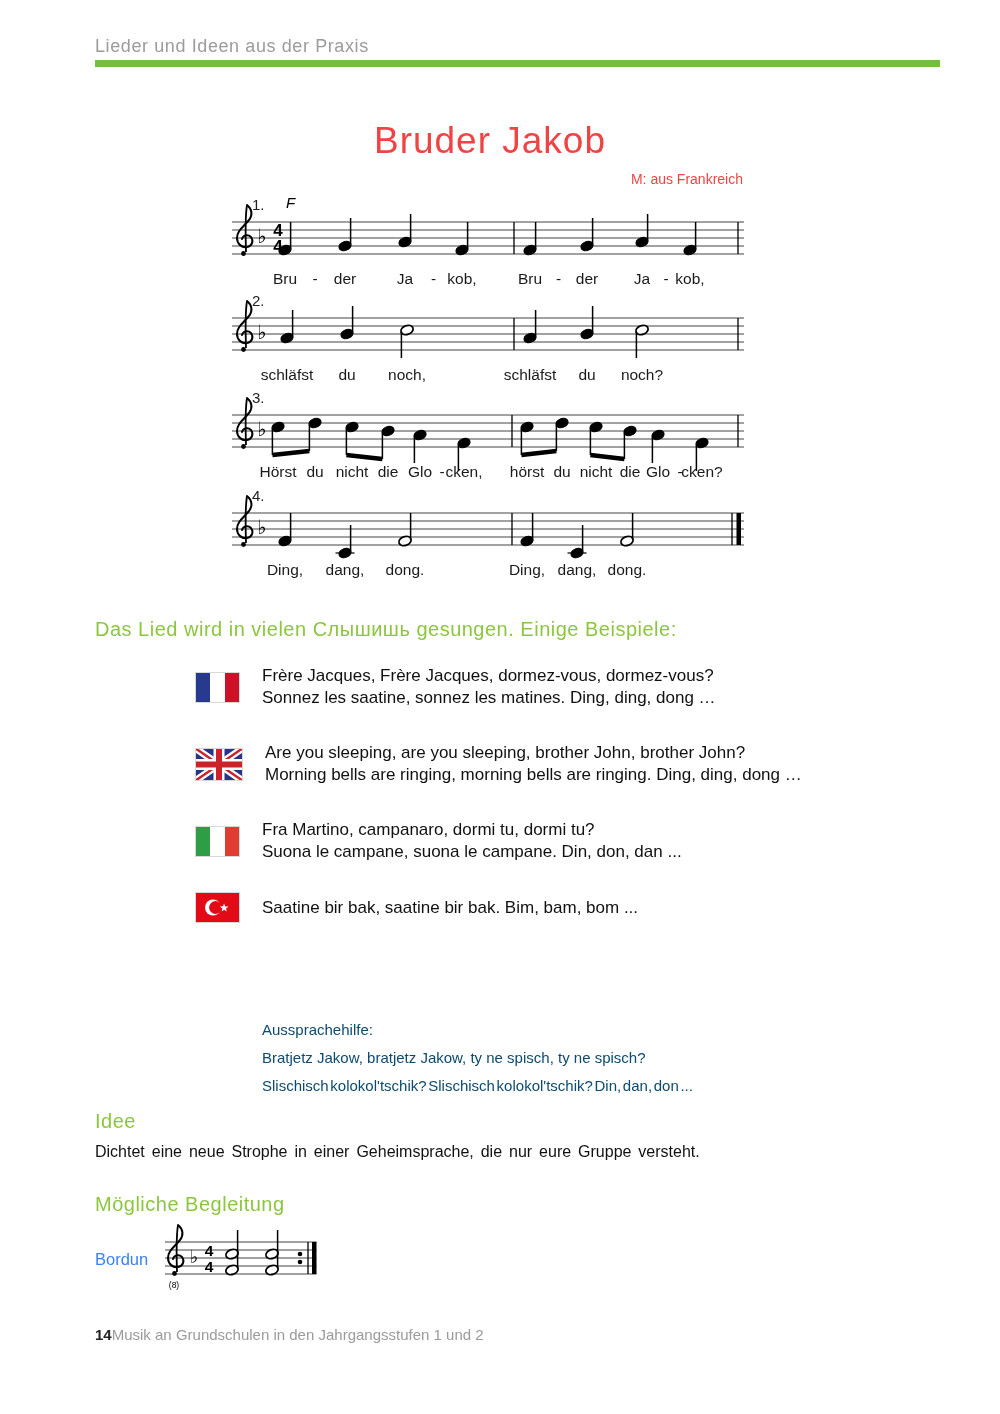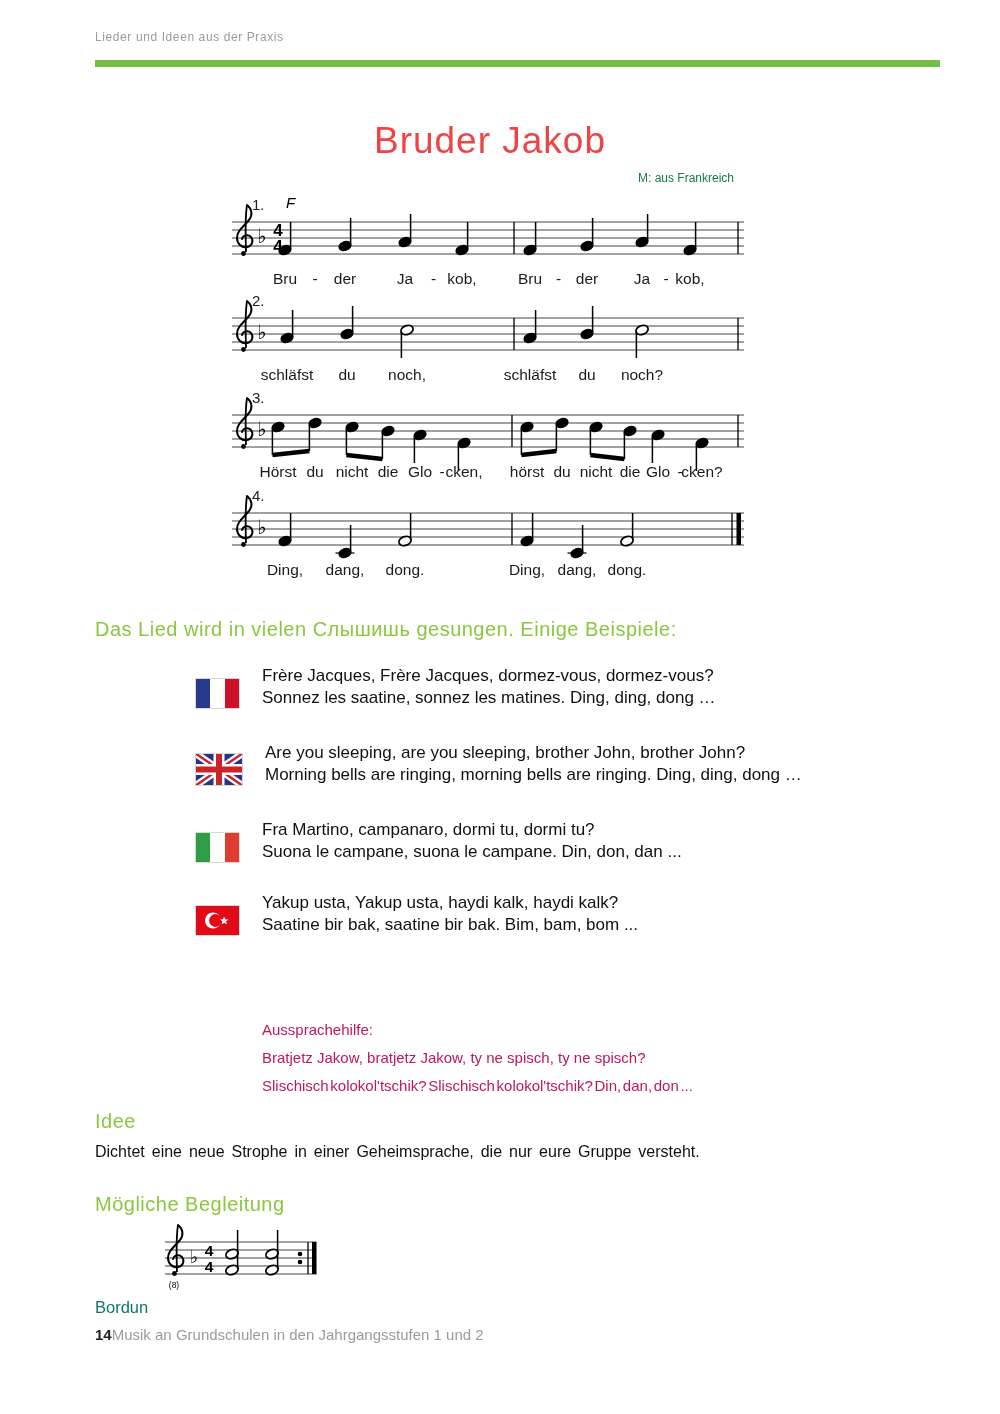--- a/index.html
+++ b/index.html
@@ -1,31 +1,31 @@
 <!DOCTYPE html>
 <html style="--accent-green: #8CC63F; --bar-green: #72C043;"><head>
 <meta charset="utf-8">
 <style>
   html,body{margin:0;padding:0;background:#e8e8e8;}
   .page{position:relative;width:1000px;height:1414px;background:#ffffff;
         font-family:"Liberation Sans",sans-serif;overflow:hidden;margin:0 auto;}
-  .pagehead{position:absolute;left:95px;top:30px;font-size:12px;color:#9b9b9b;letter-spacing:.6px;}
+  .pagehead{position:absolute;left:95px;top:36px;font-size:18px;color:#9b9b9b;letter-spacing:.6px;}
   .greenbar{position:absolute;left:95px;top:60px;width:845px;height:7px;background:var(--bar-green,#72C043);}
   .songtitle{position:absolute;left:95px;top:120px;width:790px;text-align:center;
              font-size:37px;color:#ef4444;letter-spacing:1px;}
-  .credit{position:absolute;right:266px;top:171px;font-size:12px;color:#15803d;}
+  .credit{position:absolute;right:257px;top:171px;font-size:14px;color:#ef4444;}
   .sys{position:absolute;left:230px;}
   .greenhead{position:absolute;left:95px;font-size:20px;color:var(--accent-green,#8CC63F);letter-spacing:.5px;}
-  .flagrow{position:absolute;left:195px;display:flex;align-items:flex-end;}
+  .flagrow{position:absolute;left:195px;display:flex;align-items:center;}
   .flagbox{flex:0 0 auto;display:block;}
   .flagtext{margin-left:22px;font-size:17px;line-height:22px;color:#111;}
   .tight{word-spacing:-2.5px;}
-  .pron{position:absolute;left:262px;top:1016px;font-size:15px;line-height:28px;color:#be185d;}
+  .pron{position:absolute;left:262px;top:1016px;font-size:15px;line-height:28px;color:#0c4a6e;}
   .ideetext{position:absolute;left:95px;top:1143px;font-size:16px;color:#111;word-spacing:2.5px;}
-  .bordunlabel{position:absolute;left:95px;top:1250px;font-size:16.5px;color:#0f766e;margin-top:48px;}
+  .bordunlabel{position:absolute;left:95px;top:1250px;font-size:16.5px;color:#3b82f6;}
   .footer{position:absolute;left:95px;top:1326px;font-size:15px;color:#9b9b9b;}
   .footer b{color:#222;font-weight:bold;}
   svg text{font-family:"Liberation Sans",sans-serif;}
 </style>
 </head>
 <body>
 
 <div class="page">
 
   <div class="pagehead">Lieder und Ideen aus der Praxis</div>
@@ -256,21 +256,20 @@
 
   <div class="flagrow" style="top:892px">
     <svg class="flagbox" width="45" height="31">
       <rect width="45" height="31" fill="#E30A17"></rect>
       <circle cx="18" cy="15.5" r="8" fill="#ffffff"></circle>
       <circle cx="20.5" cy="15.5" r="6.4" fill="#E30A17"></circle>
       <polygon fill="#ffffff" points="29,11.4 30.3,14.4 33.5,14.5 31,16.4 31.9,19.5 29.2,17.7 26.6,19.6 27.4,16.4 24.9,14.5 28.1,14.3"></polygon>
       <rect x="0.5" y="0.5" width="44" height="30" fill="none" stroke="#d8d8d8"></rect>
     </svg>
     <div class="flagtext">
-      <div>Yakup usta, Yakup usta, haydi kalk, haydi kalk?</div>
       <div>Saatine bir bak, saatine bir bak. Bim, bam, bom ...</div>
     </div>
   </div>
 
 
   <div class="pron">
     <div>Aussprachehilfe:</div>
     <div>Bratjetz Jakow, bratjetz Jakow, ty ne spisch, ty ne spisch?</div>
     <div class="tight">Slischisch kolokol'tschik? Slischisch kolokol'tschik? Din, dan, don ...</div>
   </div>

